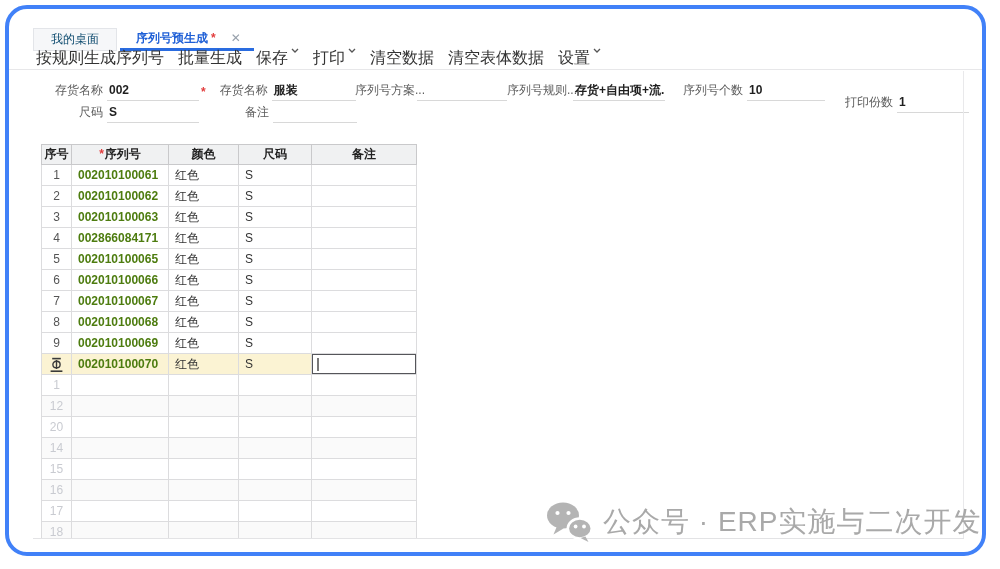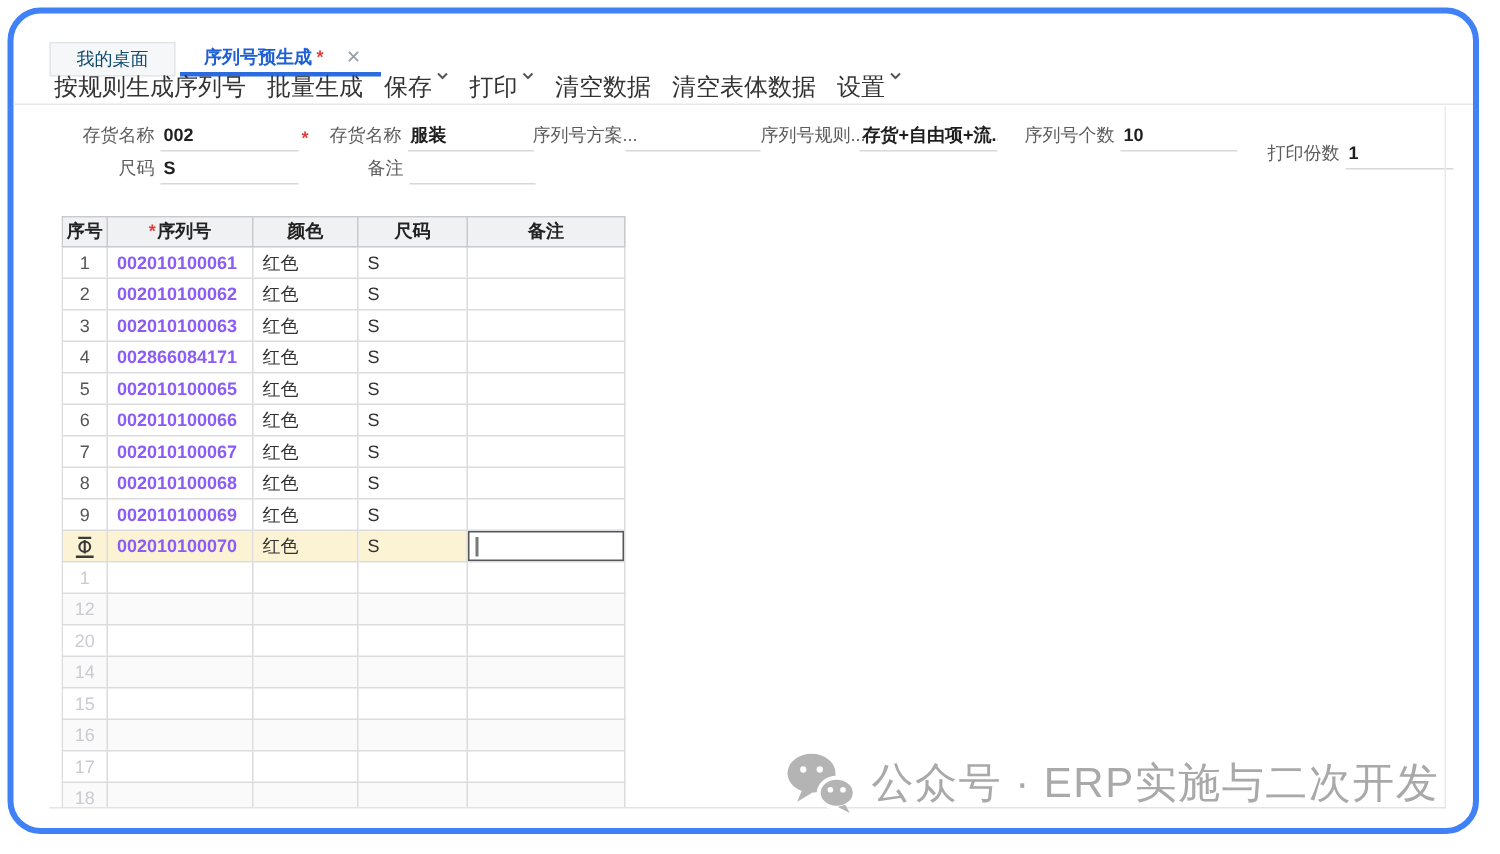--- a/index.html
+++ b/index.html
@@ -30,37 +30,37 @@
   .fld-value { border-bottom:1px solid #d8d8d8; color:#1f1f1f; font-weight:bold;
     padding:0 0 2px 2px; height:20px; line-height:18px; white-space:nowrap; overflow:hidden; }
 
   
   .grid { position:absolute; left:32px; top:135px; width:378px; height:394px; overflow:hidden; }
   table { border-collapse:collapse; table-layout:fixed; width:375px; font-size:12px; }
   th { background:#f0f1f2; border:1px solid #c9c9cb; height:20px; font-weight:bold; color:#222;
     text-align:center; padding:0; }
   td { border:1px solid #dcdcde; height:21px; padding:0 6px; color:#333; background:#fff; overflow:hidden; white-space:nowrap; }
   .c-idx { text-align:center; color:#555; padding:0; }
-  .c-serial { font-weight:bold; color:#8b5cf6; }
+  .c-serial { font-weight:bold; color:#4d7c0f; }
   .hmark { color:#e23d3d; margin-right:1px; }
   .row-active td { background:#fbf3d3; }
   .row-even td { background:#fafafa; }
   .c-idx-empty { color:#c9cbd1; }
   .c-note-edit { position:relative; }
   .edit-box { position:absolute; top:-1px; left:-1px; right:-1px; bottom:-1px;
     border:2px solid #55565a; background:#fff; display:flex; align-items:center; padding-left:4px; }
   .caret { width:2px; height:13px; background:#787878; }
   .edit-icon-wrap { display:inline-flex; vertical-align:middle; }
 
   
   .vline { position:absolute; left:954px; top:62px; height:467px; border-left:1px solid #e9e9eb; }
   .hline { position:absolute; left:24px; width:931px; top:529px; border-top:1px solid #e3e3e5; }
 
   
-  .watermark { position:absolute; left:515px; top:492px; display:flex; align-items:center; gap:10px; }
+  .watermark { position:absolute; left:537px; top:492px; display:flex; align-items:center; gap:10px; }
   .wm-text { font-size:28px; color:#a9a9a9; letter-spacing:1px; white-space:nowrap; }
 </style>
 </head>
 <body>
 
 <div class="win">
 
   <div class="tabbar">
     <div class="tab">
       <span>我的桌面</span>

